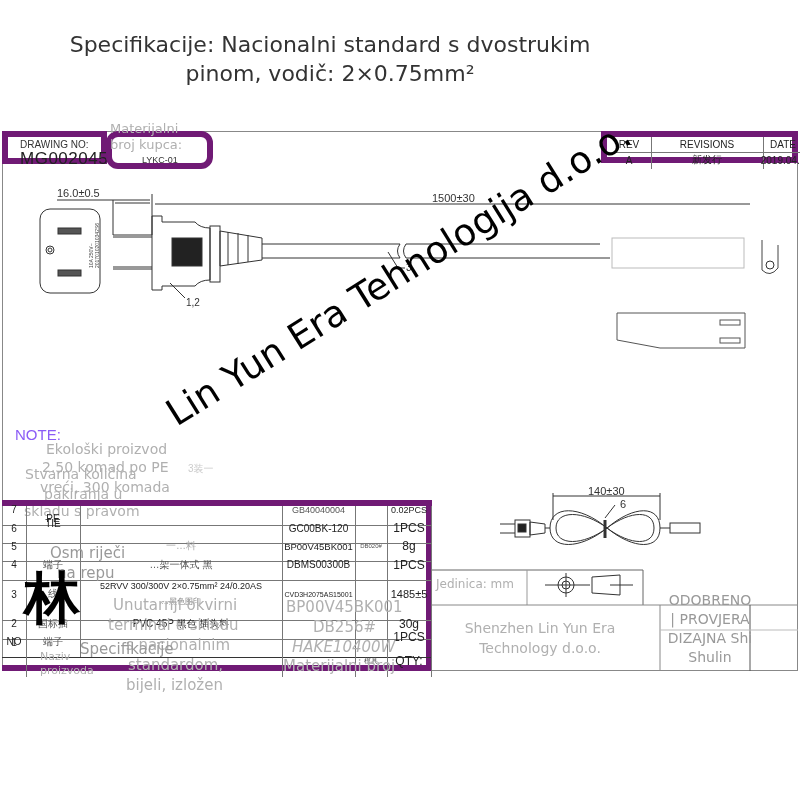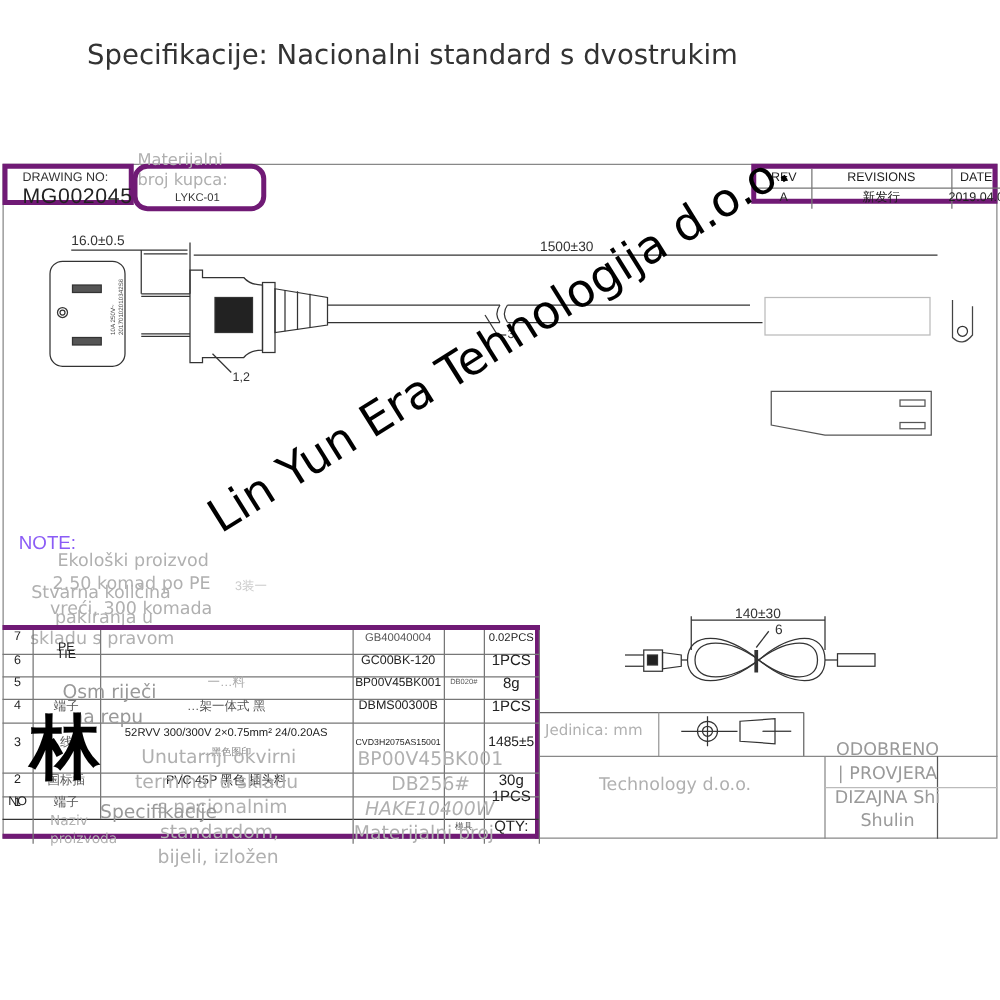--- a/index.html
+++ b/index.html
@@ -5,28 +5,29 @@
   html, body { margin:0; padding:0; }
   body { width:800px; height:800px; background:#ffffff; position:relative; overflow:hidden; font-family:"Liberation Sans", sans-serif; color:#222; }
   .abs { position:absolute; }
   .title { left:0; width:660px; top:30px; text-align:center; font-family:"DejaVu Sans", sans-serif; font-size:22px; line-height:29px; color:#333; }
   .frame { left:2px; top:131px; width:796px; height:540px; border:1px solid #888; box-sizing:border-box; }
   .ln { position:absolute; background:#777; }
   .small { font-size:9px; color:#333; }
   .tiny { font-size:7px; color:#444; }
   .ghost { color:#b0b0b0; font-family:"DejaVu Sans", sans-serif; }
   .cell { position:absolute; display:flex; align-items:center; justify-content:center; font-size:10px; color:#222; box-sizing:border-box; white-space:nowrap; }
-  .tbl { position:absolute; border:4px solid #701a75; box-sizing:border-box;text-decoration:underline; }
+  .tbl { position:absolute; border:6px solid #701a75; box-sizing:border-box;text-decoration:underline; }
   .watermark { position:absolute; left:170px; top:395px; transform:rotate(-32deg); transform-origin:left center; font-family:"DejaVu Sans", sans-serif; font-size:37px; color:#000; white-space:nowrap; }
 </style>
 </head>
 <body>
 
 <div class="abs title">
   <div>Specifikacije: Nacionalni standard s dvostrukim</div>
+  <div>pinom, vodič: 2×0.75mm²</div>
 </div>
 
 <div class="abs frame"></div>
 
 <div class="tbl" style="left:2px;top:131px;width:105px;height:33px;">
   <div class="abs small" style="left:12px;top:2px;font-size:10px;">DRAWING NO:</div>
   <div class="abs" style="left:12px;top:12px;font-size:17px;letter-spacing:0.5px;">MG002045</div>
 </div>
 <div class="tbl" style="left:106px;top:131px;width:107px;height:38px;border-radius:12px;">
   <div class="abs small" style="left:30px;top:18px;">LYKC-01</div>
@@ -218,20 +219,21 @@
 <div class="abs ghost" style="left:286px;top:598px;font-size:15px;">BP00V45BK001</div>
 <div class="abs ghost" style="left:313px;top:618px;font-size:15px;">DB256#</div>
 <div class="abs ghost" style="left:292px;top:638px;font-size:15px;font-style:italic;">HAKE10400W</div>
 <div class="abs ghost" style="left:283px;top:657px;font-size:15px;">Materijalni broj</div>
 <div class="abs" style="left:24px;top:568px;font-size:56px;font-weight:bold;color:#000;line-height:60px;">林</div>
 
 <div class="watermark">Lin Yun Era Tehnologija d.o.o.</div>
 
 <div class="abs ghost" style="left:436px;top:577px;font-size:12px;">Jedinica: mm</div>
 <div class="abs ghost" style="left:440px;top:618px;width:200px;text-align:center;font-size:14px;line-height:20px;">
+  <div>Shenzhen Lin Yun Era</div>
   <div>Technology d.o.o.</div>
 </div>
 <div class="abs ghost" style="left:660px;top:591px;width:100px;text-align:center;font-size:14px;line-height:19px;color:#999;">
   <div>ODOBRENO</div>
   <div>| PROVJERA</div>
   <div>DIZAJNA Shi</div>
   <div>Shulin</div>
 </div>
 
 </body></html>

